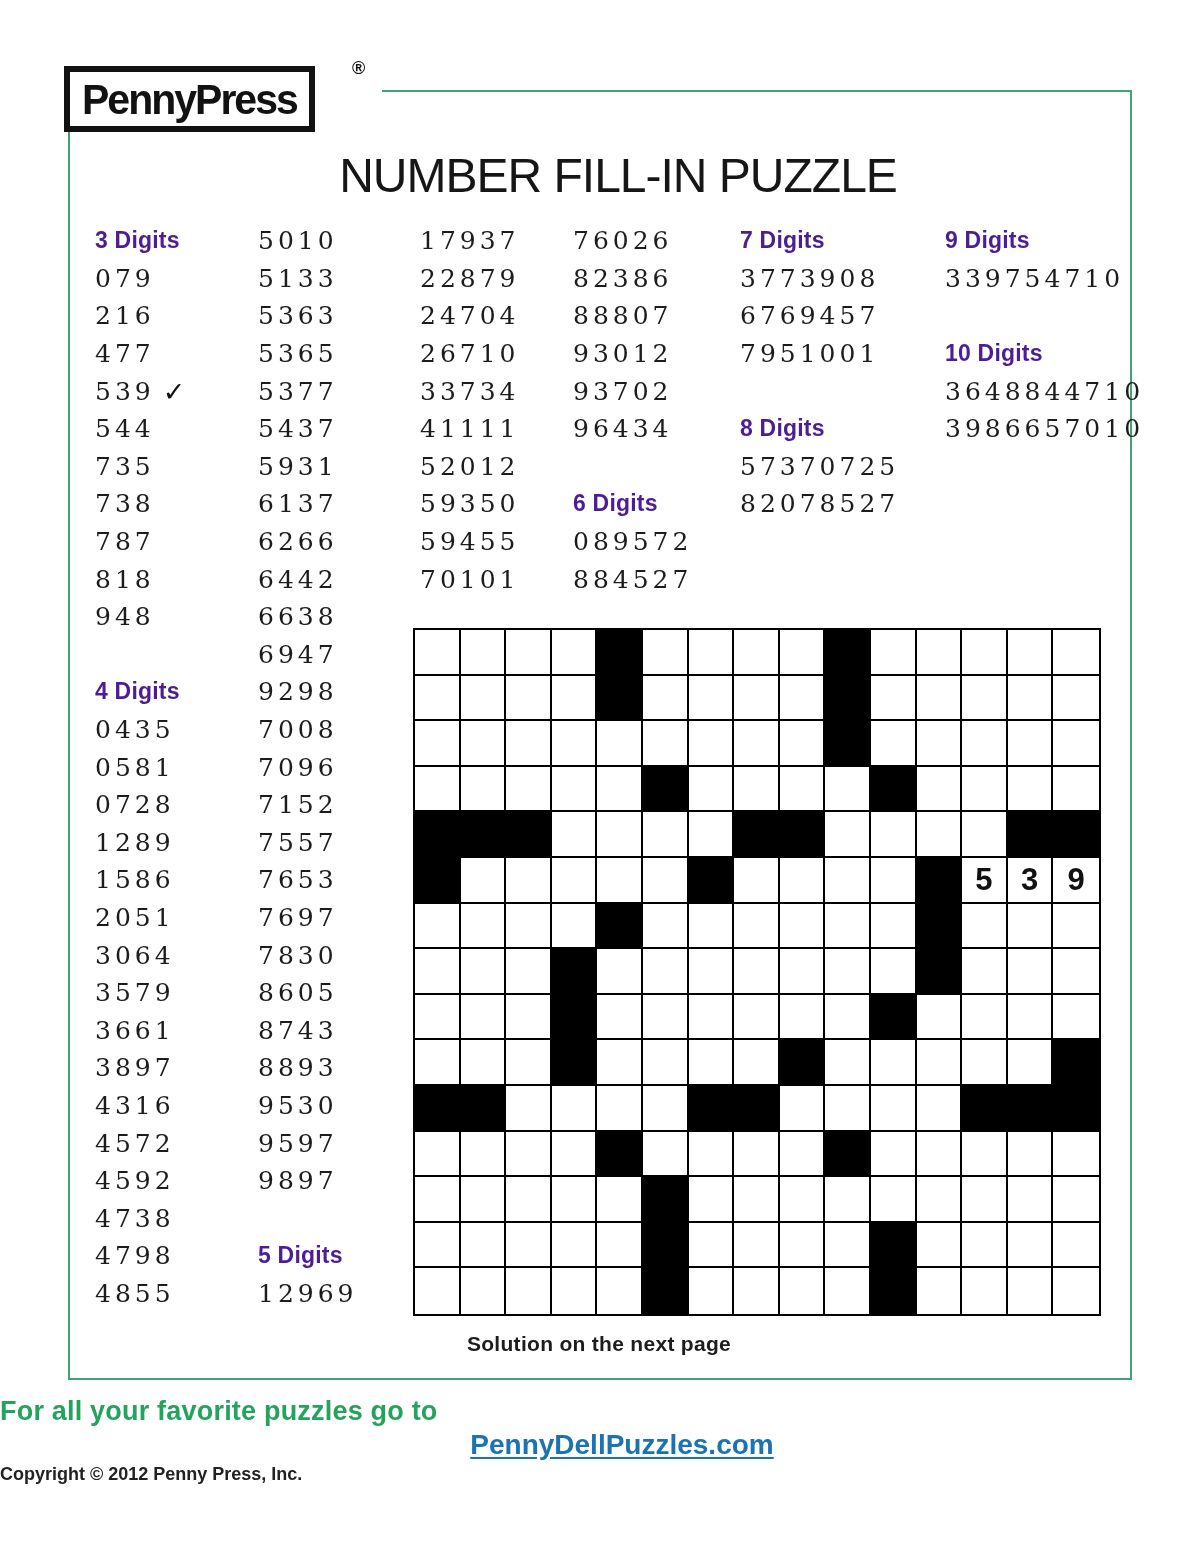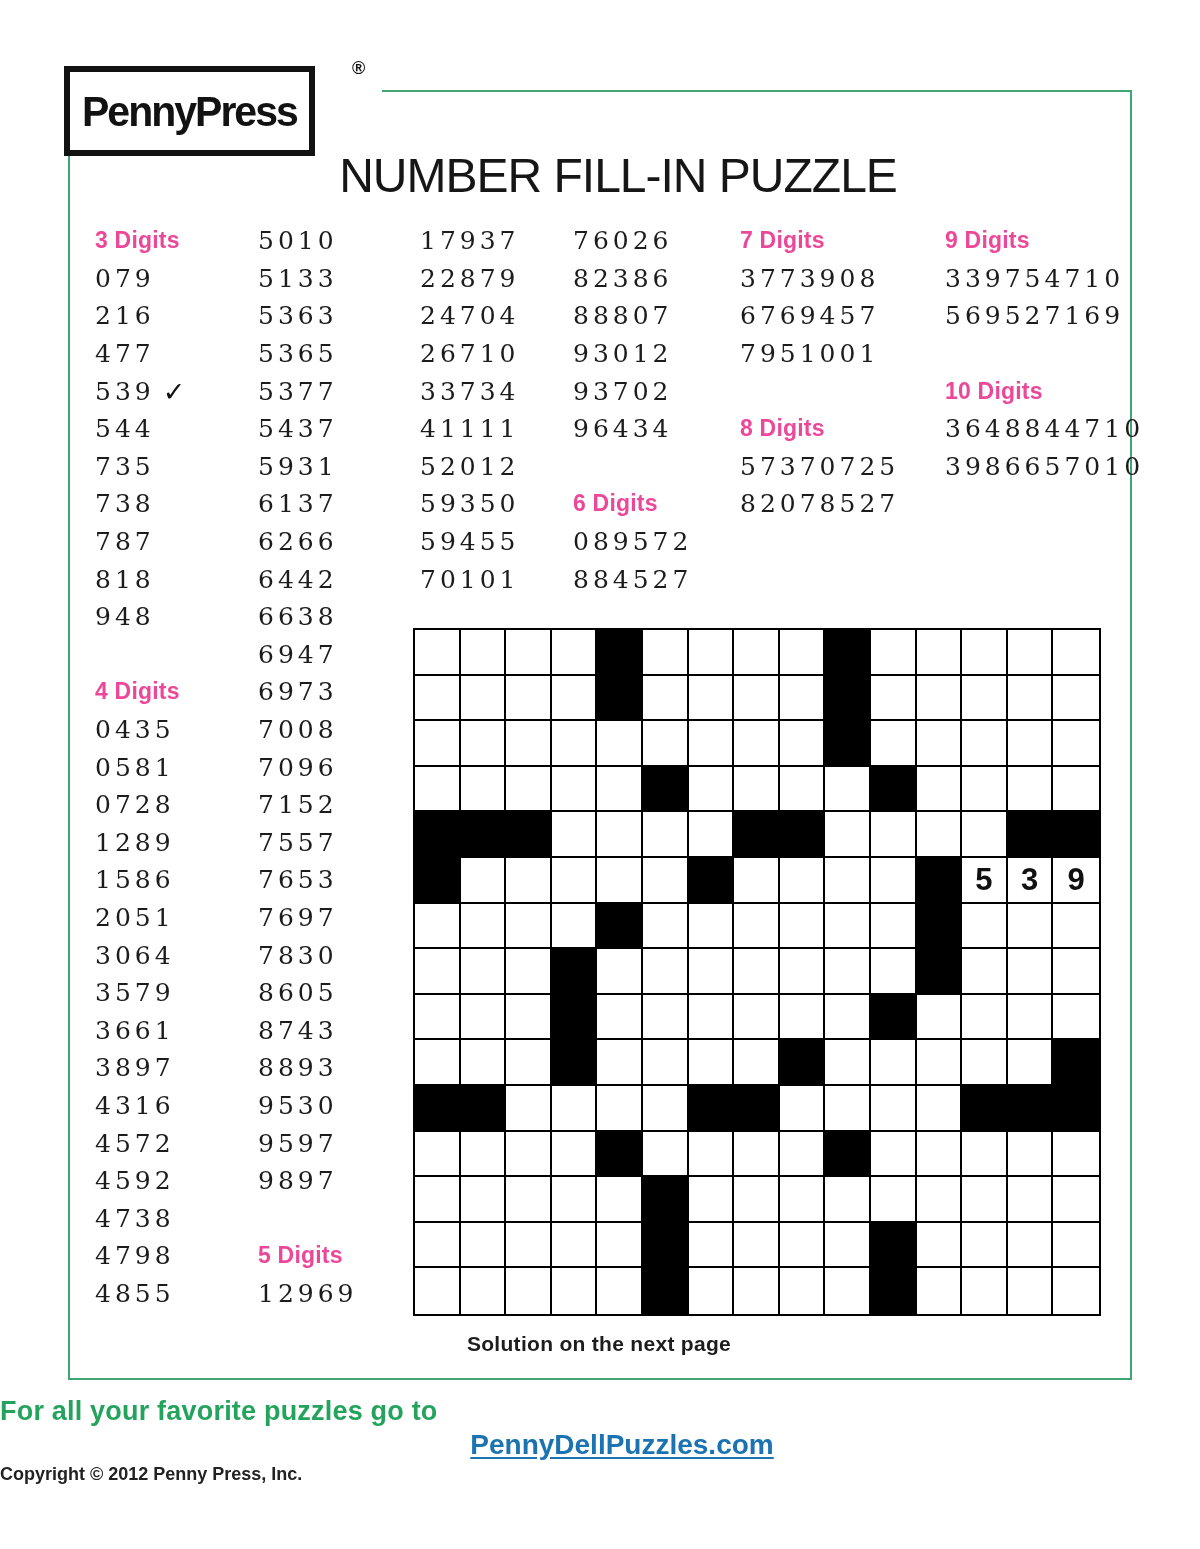--- a/index.html
+++ b/index.html
@@ -8,21 +8,21 @@
     font-family:"Liberation Sans", sans-serif;color:#1a1a1a;overflow:hidden;
   }
   
   .frame{
     position:absolute;left:68px;top:90px;width:1060px;height:1286px;
     border:2px solid #3fa573;background:transparent;
   }
   
   .logo-wrap{position:absolute;left:52px;top:56px;width:330px;height:68px;background:#ffffff;}
   .logo-box{
-    position:absolute;left:12px;top:10px;height:46px;padding:16px 12px;
+    position:absolute;left:12px;top:10px;height:46px;padding:4px 12px;
     border:6px solid #121212;background:#ffffff;display:flex;align-items:center;
   }
   .logo-text{
     font-size:41px;font-weight:900;letter-spacing:-2px;color:#121212;
     font-family:"Liberation Sans", sans-serif;transform:scaleY(1.04);white-space:nowrap;
   }
   .logo-reg{position:absolute;left:300px;top:2px;font-size:18px;font-weight:bold;color:#121212;}
   
   .title{
     position:absolute;left:0;top:148px;width:1196px;text-align:center;
@@ -30,21 +30,21 @@
   }
   
   .wordlist{position:absolute;left:0;top:0;}
   .wcol{position:absolute;top:222px;}
   .witem{
     height:37.6px;display:flex;align-items:center;white-space:nowrap;
     font-family:"DejaVu Serif", serif;font-size:25px;letter-spacing:4px;color:#1c1c1c;
   }
   .whead{
     font-family:"Liberation Sans", sans-serif;font-size:23px;font-weight:bold;
-    letter-spacing:0.2px;color:#ec4899;
+    letter-spacing:0.2px;color:#4c1d95;
   }
   .wcheck{
     font-family:"DejaVu Sans", sans-serif;font-size:27px;font-weight:bold;
     margin-left:8px;letter-spacing:0;color:#111111;
   }
   
   .grid{
     position:absolute;left:413px;top:628px;border:2px solid #000;
     display:grid;grid-template-columns:repeat(15,45.6px);grid-template-rows:repeat(15,45.6px);
     background:#ffffff;
@@ -129,21 +129,21 @@
       <div class="witem">5363</div>
       <div class="witem">5365</div>
       <div class="witem">5377</div>
       <div class="witem">5437</div>
       <div class="witem">5931</div>
       <div class="witem">6137</div>
       <div class="witem">6266</div>
       <div class="witem">6442</div>
       <div class="witem">6638</div>
       <div class="witem">6947</div>
-      <div class="witem">6973</div>
+      <div class="witem">9298</div>
       <div class="witem">7008</div>
       <div class="witem">7096</div>
       <div class="witem">7152</div>
       <div class="witem">7557</div>
       <div class="witem">7653</div>
       <div class="witem">7697</div>
       <div class="witem">7830</div>
       <div class="witem">8605</div>
       <div class="witem">8743</div>
       <div class="witem">8893</div>
@@ -184,21 +184,20 @@
       <div class="witem">6769457</div>
       <div class="witem">7951001</div>
       <div class="witem"></div>
       <div class="witem whead">8 Digits</div>
       <div class="witem">57370725</div>
       <div class="witem">82078527</div>
     </div>
     <div class="wcol" style="left: 945px;">
       <div class="witem whead">9 Digits</div>
       <div class="witem">339754710</div>
-      <div class="witem">569527169</div>
       <div class="witem"></div>
       <div class="witem whead">10 Digits</div>
       <div class="witem">3648844710</div>
       <div class="witem">3986657010</div>
     </div>
   </div>
 
 <div class="grid">
     <div class="cell"></div>
     <div class="cell"></div>

